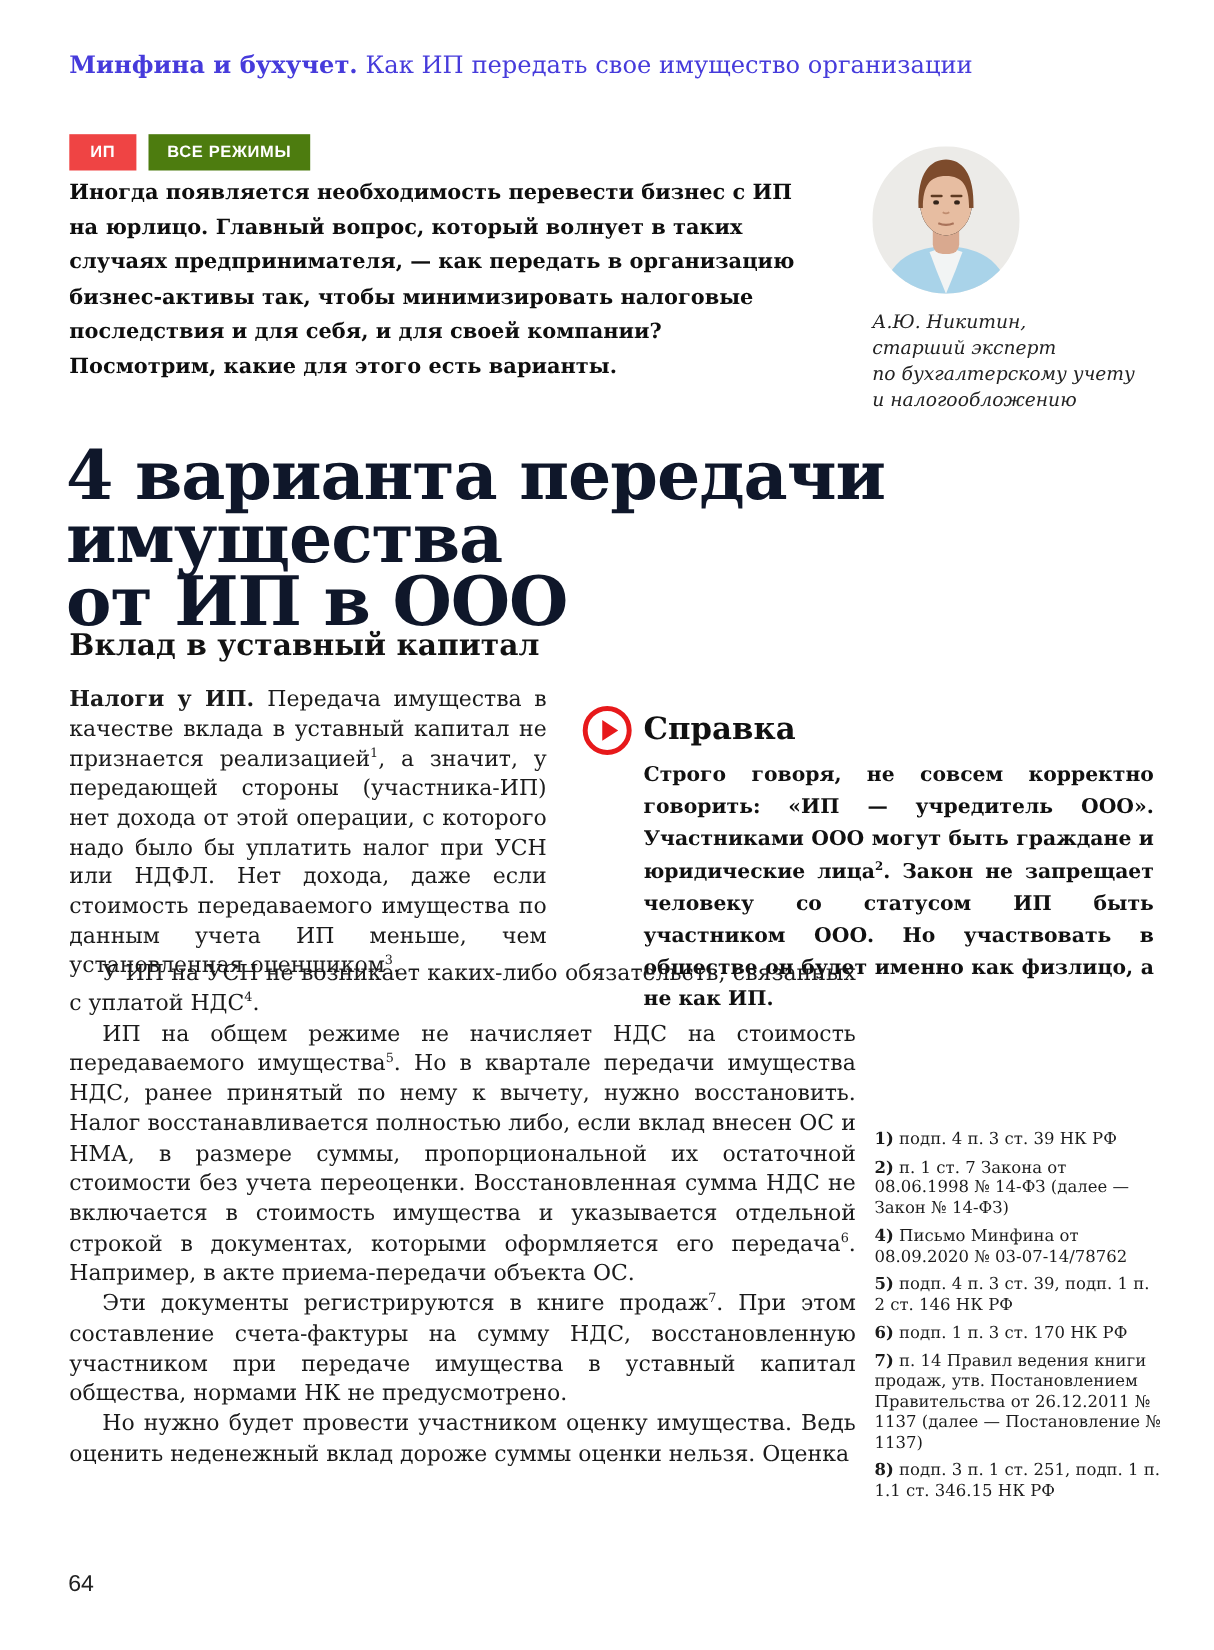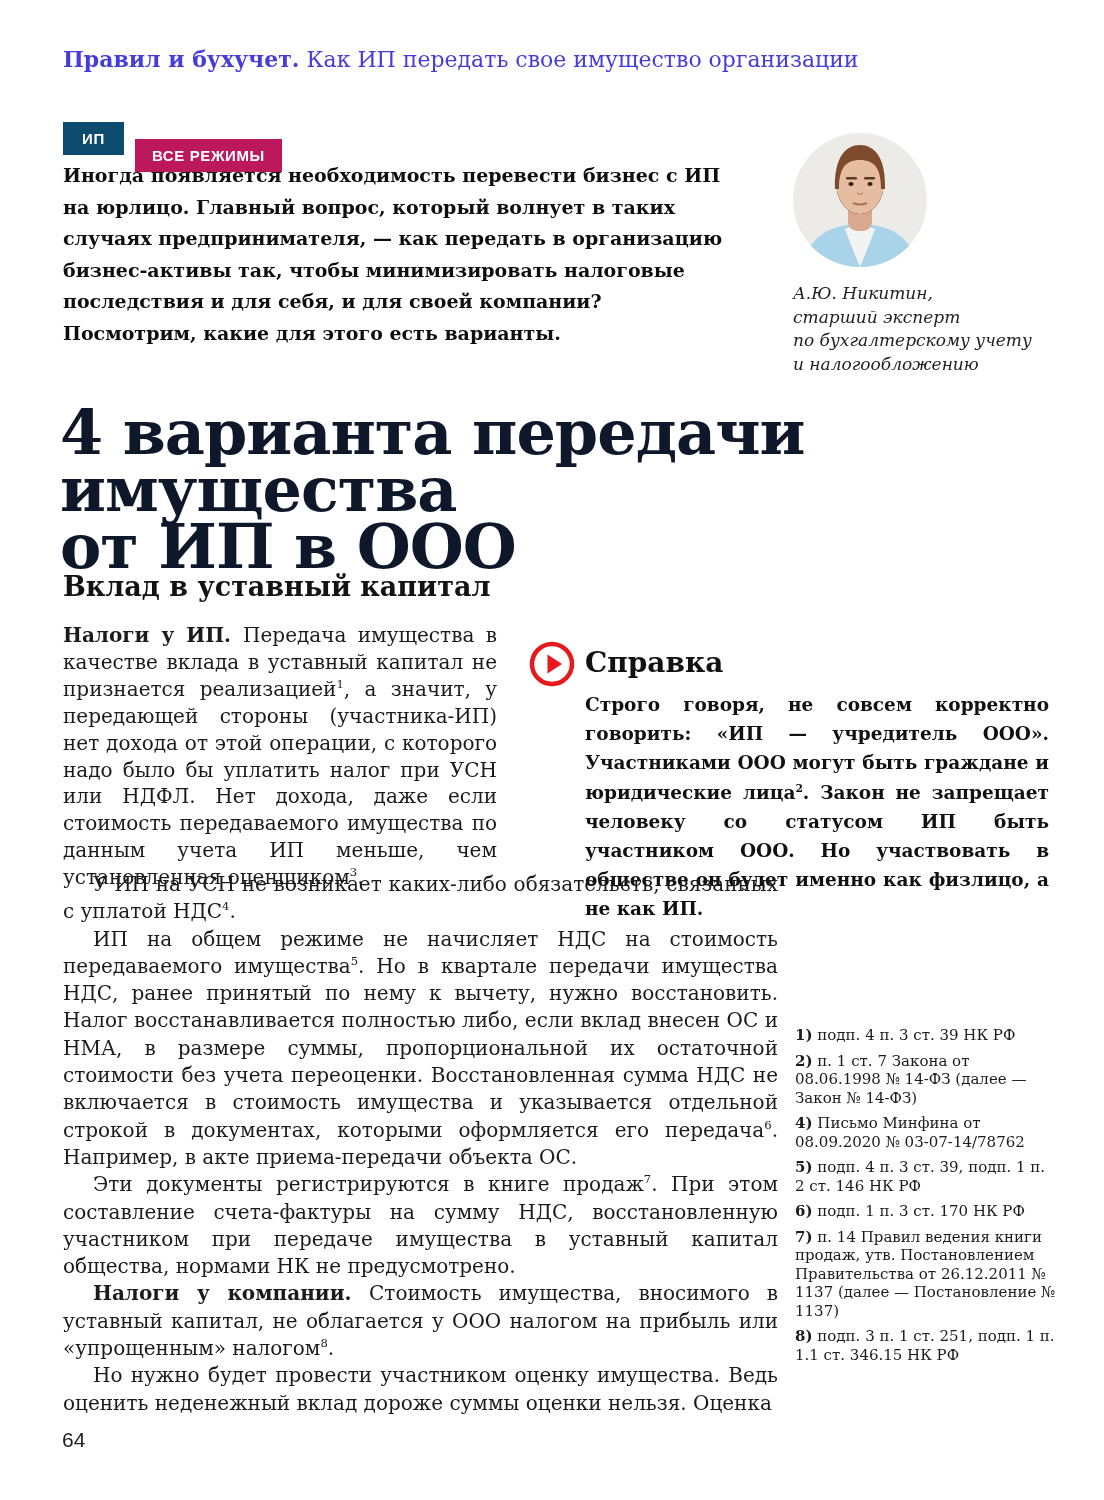--- a/index.html
+++ b/index.html
@@ -15,22 +15,22 @@
   .kicker { position:absolute; left:63px; top:46px; font-size:22px; color:#463bdb; white-space:nowrap; }
   .kicker b { font-weight:bold; }
 
   
   .tags { position:absolute; left:63px; top:122px; display:flex; gap:11px; }
   .tag {
     height:33px; display:flex; align-items:center; justify-content:center;
     padding:0 17px; color:#ffffff; font-family:"Liberation Sans", sans-serif;
     font-weight:bold; font-size:15px; letter-spacing:0.6px; white-space:nowrap;
   }
-  .tag-ip  { background:#0c4a6e; min-width:61px; }
-  .tag-all { background:#be185d;margin-top:17px; }
+  .tag-ip  { background:#ef4444; min-width:61px; }
+  .tag-all { background:#4d7c0f; }
 
   
   .lede {
     position:absolute; left:63px; top:160px; width:660px;
     font-weight:bold; font-size:19px; line-height:31.5px; color:#0e0e0e;
   }
 
   
   .author { position:absolute; left:793px; top:133px; width:268px; }
   .author-photo { display:block; width:134px; height:134px; }
@@ -81,21 +81,21 @@
     position:absolute; left:62px; top:1428px;
     font-family:"Liberation Sans", sans-serif; font-size:21px; color:#222222;
   }
 </style>
 </head>
 <body>
 
 <div class="page">
 
   <div class="kicker">
-    <b>Правил и бухучет.</b><span> Как ИП передать свое имущество организации</span>
+    <b>Минфина и бухучет.</b><span> Как ИП передать свое имущество организации</span>
   </div>
 
   <div class="tags">
     <div class="tag tag-ip">ИП</div>
     <div class="tag tag-all">ВСЕ РЕЖИМЫ</div>
   </div>
 
   <div class="lede">Иногда появляется необходимость перевести бизнес с ИП на юрлицо. Главный вопрос, который волнует в таких случаях предпринимателя, — как передать в организацию бизнес-активы так, чтобы минимизировать налоговые последствия и для себя, и для своей компании? Посмотрим, какие для этого есть варианты.</div>
 
   <div class="author">
@@ -146,21 +146,20 @@
   </svg>
   <div class="spravka">
     <div class="spravka-title">Справка</div>
     <div class="spravka-text">Строго говоря, не совсем корректно говорить: «ИП — учредитель ООО». Участниками ООО могут быть граждане и юридические лица<sup>2</sup>. Закон не запрещает человеку со статусом ИП быть участником ООО. Но участвовать в обществе он будет именно как физлицо, а не как ИП.</div>
   </div>
 
   <div class="fulltext">
     <p><b></b><span>У ИП на УСН не возникает каких-либо обязательств, связанных с уплатой НДС<sup>4</sup>.</span></p>
     <p><b></b><span>ИП на общем режиме не начисляет НДС на стоимость передаваемого имущества<sup>5</sup>. Но в квартале передачи имущества НДС, ранее принятый по нему к вычету, нужно восстановить. Налог восстанавливается полностью либо, если вклад внесен ОС и НМА, в размере суммы, пропорциональной их остаточной стоимости без учета переоценки. Восстановленная сумма НДС не включается в стоимость имущества и указывается отдельной строкой в документах, которыми оформляется его передача<sup>6</sup>. Например, в акте приема-передачи объекта ОС.</span></p>
     <p><b></b><span>Эти документы регистрируются в книге продаж<sup>7</sup>. При этом составление счета-фактуры на сумму НДС, восстановленную участником при передаче имущества в уставный капитал общества, нормами НК не предусмотрено.</span></p>
-    <p><b>Налоги у компании. </b><span>Стоимость имущества, вносимого в уставный капитал, не облагается у ООО налогом на прибыль или «упрощенным» налогом<sup>8</sup>.</span></p>
     <p><b></b><span>Но нужно будет провести участником оценку имущества. Ведь оценить неденежный вклад дороже суммы оценки нельзя. Оценка</span></p>
   </div>
 
   <div class="footnotes">
     <div class="fn"><b>1)</b> <span>подп. 4 п. 3 ст. 39 НК РФ</span></div>
     <div class="fn"><b>2)</b> <span>п. 1 ст. 7 Закона от 08.06.1998 № 14-ФЗ (далее — Закон № 14-ФЗ)</span></div>
     <div class="fn"><b>4)</b> <span>Письмо Минфина от 08.09.2020 № 03-07-14/78762</span></div>
     <div class="fn"><b>5)</b> <span>подп. 4 п. 3 ст. 39, подп. 1 п. 2 ст. 146 НК РФ</span></div>
     <div class="fn"><b>6)</b> <span>подп. 1 п. 3 ст. 170 НК РФ</span></div>
     <div class="fn"><b>7)</b> <span>п. 14 Правил ведения книги продаж, утв. Постановлением Правительства от 26.12.2011 № 1137 (далее — Постановление № 1137)</span></div>

